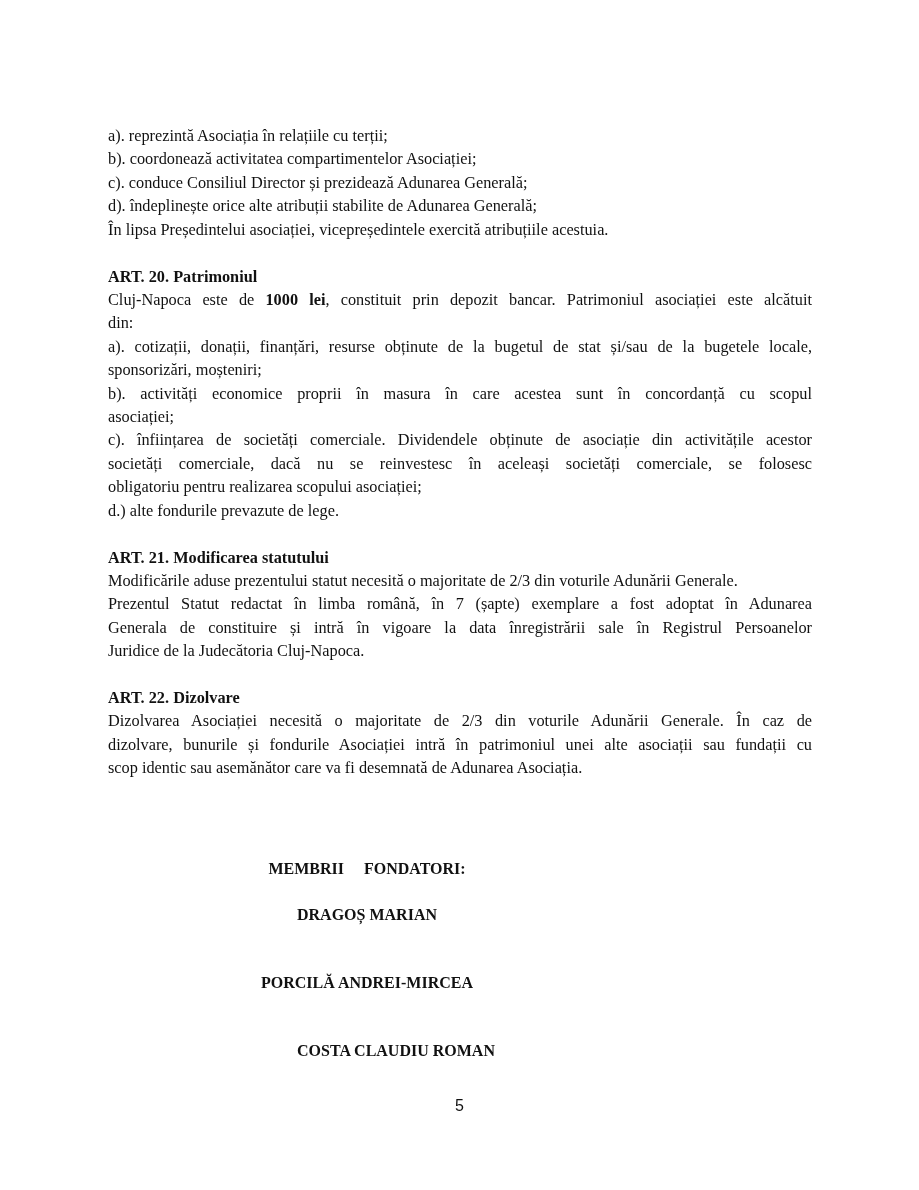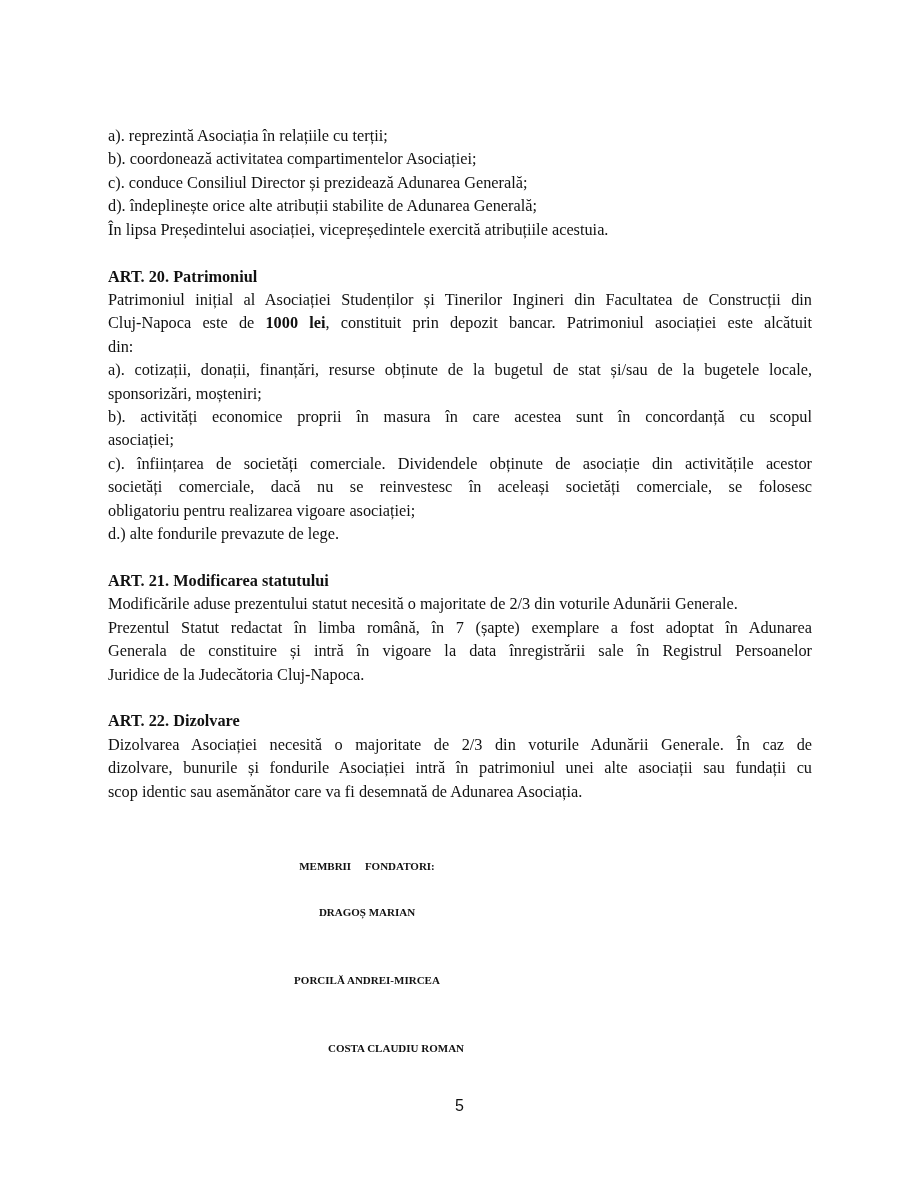--- a/index.html
+++ b/index.html
@@ -11,21 +11,21 @@
   }
   .line { display: block; white-space: nowrap; }
   .just { text-align: justify; text-align-last: justify; white-space: normal; }
   .heading { font-weight: bold; display: block; }
   .gap { height: 23.5px; }
   .section { margin: 0; }
   b { font-weight: bold; }
   .center-block {
     position: absolute; left: 0; width: 734px; text-align: center;
     font-family: "Liberation Serif", "DejaVu Serif", serif;
-    font-weight: bold; font-size: 11px; color: #111;
+    font-weight: bold; font-size: 16px; color: #111;
   }
   .pagenum {
     position: absolute; left: 0; width: 919px; top: 1097px; text-align: center;
     font-family: "Liberation Sans", "DejaVu Sans", sans-serif; font-size: 16px; color: #111;
   }
 </style>
 </head>
 <body>
 
 <div class="page">
@@ -33,30 +33,29 @@
     <span class="line">a). reprezintă Asociația în relațiile cu terții;</span>
     <span class="line">b). coordonează activitatea compartimentelor Asociației;</span>
     <span class="line">c). conduce Consiliul Director și prezidează Adunarea Generală;</span>
     <span class="line">d). îndeplinește orice alte atribuții stabilite de Adunarea Generală;</span>
     <span class="line">În  lipsa Președintelui asociației, vicepreședintele exercită atribuțiile acestuia.</span>
   </div>
   <div class="gap"></div>
 
   <div class="section">
     <span class="heading">ART. 20. Patrimoniul</span>
-    <span class="line just">Patrimoniul inițial al Asociației Studenților și Tinerilor Ingineri din Facultatea de Construcții din</span>
     <span class="line just"><span>Cluj-Napoca este de </span><b>1000  lei</b><span>, constituit  prin depozit bancar. Patrimoniul asociației este alcătuit</span></span>
     <span class="line">din:</span>
     <span class="line just">a). cotizații, donații, finanțări, resurse obținute de la bugetul de stat și/sau de la bugetele locale,</span>
     <span class="line">sponsorizări, moșteniri;</span>
     <span class="line just">b). activități economice proprii în masura în care acestea sunt în concordanță cu scopul</span>
     <span class="line">asociației;</span>
     <span class="line just">c). înființarea de societăți comerciale. Dividendele obținute de asociație din activitățile acestor</span>
     <span class="line just">societăți comerciale, dacă nu se reinvestesc în aceleași societăți comerciale, se folosesc</span>
-    <span class="line">obligatoriu  pentru realizarea vigoare asociației;</span>
+    <span class="line">obligatoriu  pentru realizarea scopului asociației;</span>
     <span class="line">d.) alte fondurile prevazute de lege.</span>
   </div>
   <div class="gap"></div>
 
   <div class="section">
     <span class="heading">ART. 21. Modificarea statutului</span>
     <span class="line">Modificările aduse prezentului statut necesită o majoritate de 2/3  din voturile Adunării Generale.</span>
     <span class="line just">Prezentul Statut redactat în limba română, în 7 (șapte) exemplare a fost adoptat în Adunarea</span>
     <span class="line just">Generala de constituire și intră în vigoare la data înregistrării sale în Registrul Persoanelor</span>
     <span class="line">Juridice de la Judecătoria Cluj-Napoca.</span>

